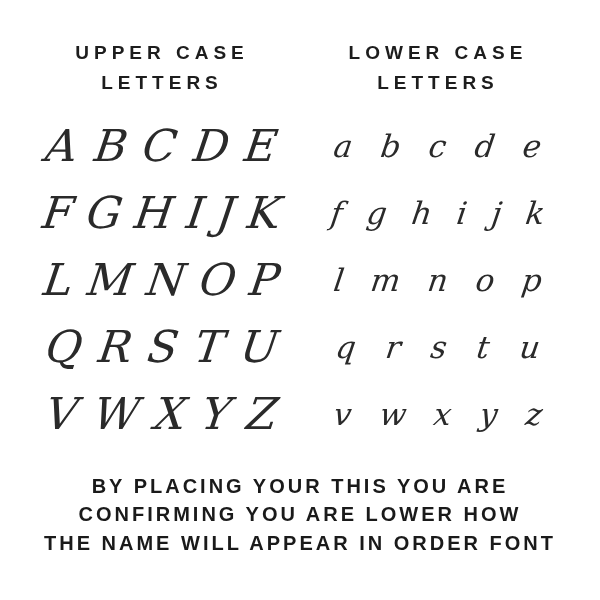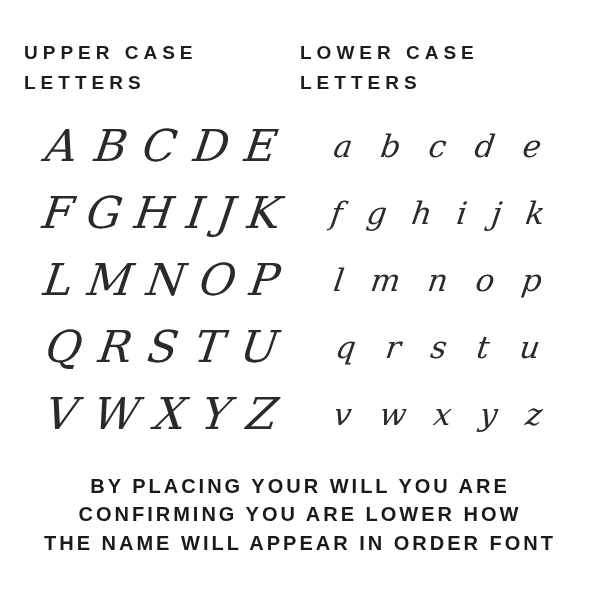--- a/index.html
+++ b/index.html
@@ -18,20 +18,21 @@
   }
   .cols {
     display: flex;
     padding: 38px 24px 0 24px;
   }
   .col {
     flex: 1;
     min-width: 0;
   }
   .col-title {
+    text-align: center;
     font-weight: bold;
     font-size: 19px;
     letter-spacing: 5px;
     line-height: 1.6;
     color: #1d1d1d;
     white-space: nowrap;
   }
   .rows {
     margin-top: 14px;
   }
@@ -157,18 +158,18 @@
             <span class="glyph">x</span>
             <span class="glyph">y</span>
             <span class="glyph">z</span>
           </div>
       </div>
     </div>
 
   </div>
 
   <div class="disclaimer">
-    <div>BY PLACING YOUR WILL YOU ARE</div>
+    <div>BY PLACING YOUR THIS YOU ARE</div>
     <div>CONFIRMING YOU ARE LOWER HOW</div>
     <div>THE NAME WILL APPEAR IN ORDER FONT</div>
   </div>
 
 </div>
 
 </body></html>

